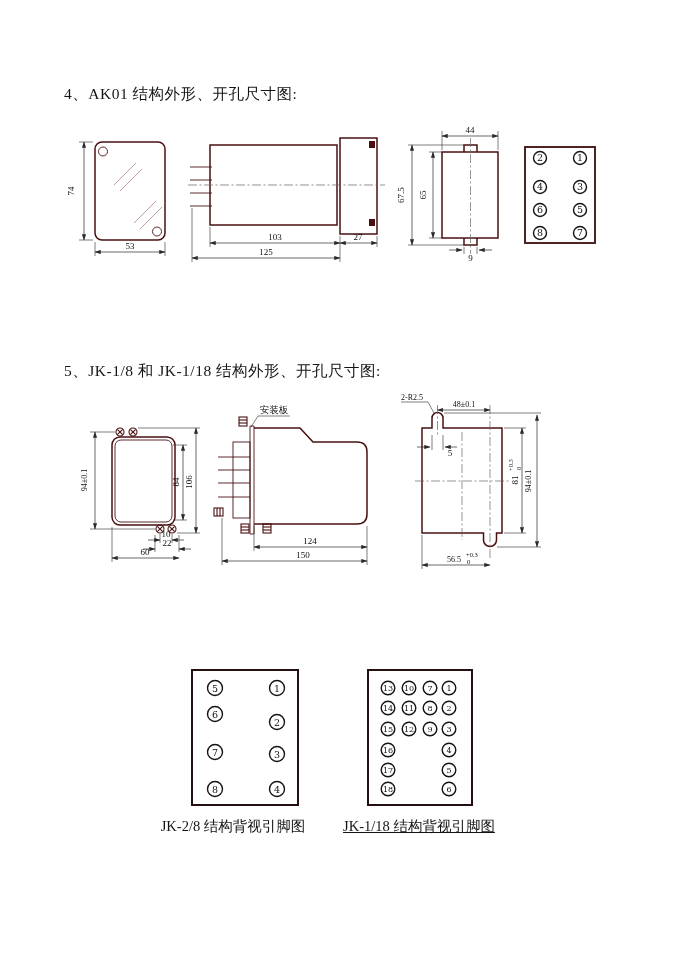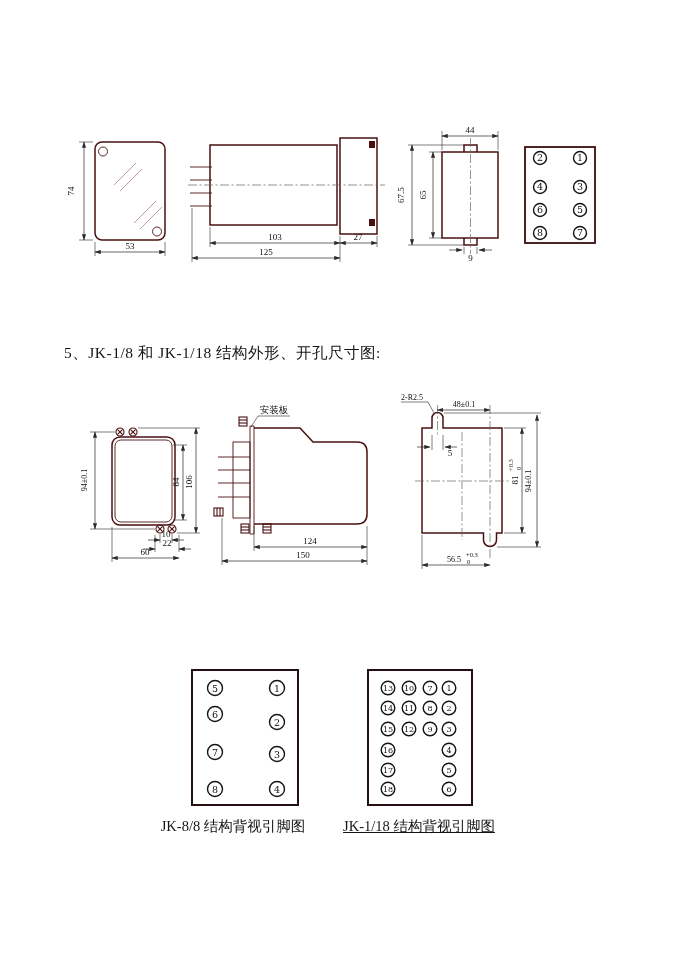--- a/index.html
+++ b/index.html
@@ -25,20 +25,21 @@
   .pin circle{stroke:#141414;stroke-width:1.4;fill:none;}
   .pin text{font:9.5px "DejaVu Serif",serif;fill:#101010;text-anchor:middle;}
   .pin.sm text{font:8px "DejaVu Serif",serif;}
   .screw{stroke:#4a1010;stroke-width:1.1;fill:none;}
 </style>
 </head>
 <body>
 
 <div id="page">
 
+  <div class="abs heading" style="left:64px;top:84px;">4、AK01 结构外形、开孔尺寸图:</div>
 
   <svg style="left:60px;top:125px" width="125" height="142" viewBox="0 0 125 142">
     <defs>
         <marker id="mA" markerWidth="9" markerHeight="6" refX="8.2" refY="3" orient="auto-start-reverse">
           <path d="M0,0 L9,3 L0,6 z" fill="#2a2a2a"></path>
         </marker>
       </defs>
     <g>
       <rect class="obj" x="35" y="17" width="70" height="98" rx="7"></rect>
       <circle class="obj2" cx="43" cy="26.5" r="4.5"></circle>
@@ -155,21 +156,21 @@
     <g class="pin">
         <circle cx="60" cy="70" r="6.5"></circle>
         <text x="60" y="73">5</text>
       </g>
     <g class="pin">
         <circle cx="60" cy="93" r="6.5"></circle>
         <text x="60" y="96">7</text>
       </g>
   </svg>
 
-  <div class="abs heading" style="left:64px;top:343px;">5、JK-1/8 和 JK-1/18 结构外形、开孔尺寸图:</div>
+  <div class="abs heading" style="left:64px;top:361px;">5、JK-1/8 和 JK-1/18 结构外形、开孔尺寸图:</div>
 
   <svg style="left:75px;top:405px" width="132" height="170" viewBox="0 0 132 170">
     <defs>
         <marker id="mE" markerWidth="9" markerHeight="6" refX="8.2" refY="3" orient="auto-start-reverse">
           <path d="M0,0 L9,3 L0,6 z" fill="#2a2a2a"></path>
         </marker>
       </defs>
     <g>
       <rect class="obj" x="37" y="32" width="63" height="88" rx="8"></rect>
       <rect class="obj2" x="40" y="35" width="57" height="82" rx="6"></rect>
@@ -426,16 +427,16 @@
     <g class="pin sm">
         <circle cx="28" cy="124" r="6.8"></circle>
         <text x="28" y="127">18</text>
       </g>
     <g class="pin sm">
         <circle cx="89" cy="124" r="6.8"></circle>
         <text x="89" y="127">6</text>
       </g>
   </svg>
 
-  <div class="abs caption" style="left:152px;top:817px;width:162px;text-align:center;">JK-8/8 结构背视引脚图</div>
+  <div class="abs caption" style="left:152px;top:817px;width:162px;text-align:center;">JK-2/8 结构背视引脚图</div>
   <div class="abs caption" style="left:328px;top:817px;width:182px;text-align:center;text-decoration:underline;">JK-1/18 结构背视引脚图</div>
 
 </div>
 
 </body></html>

